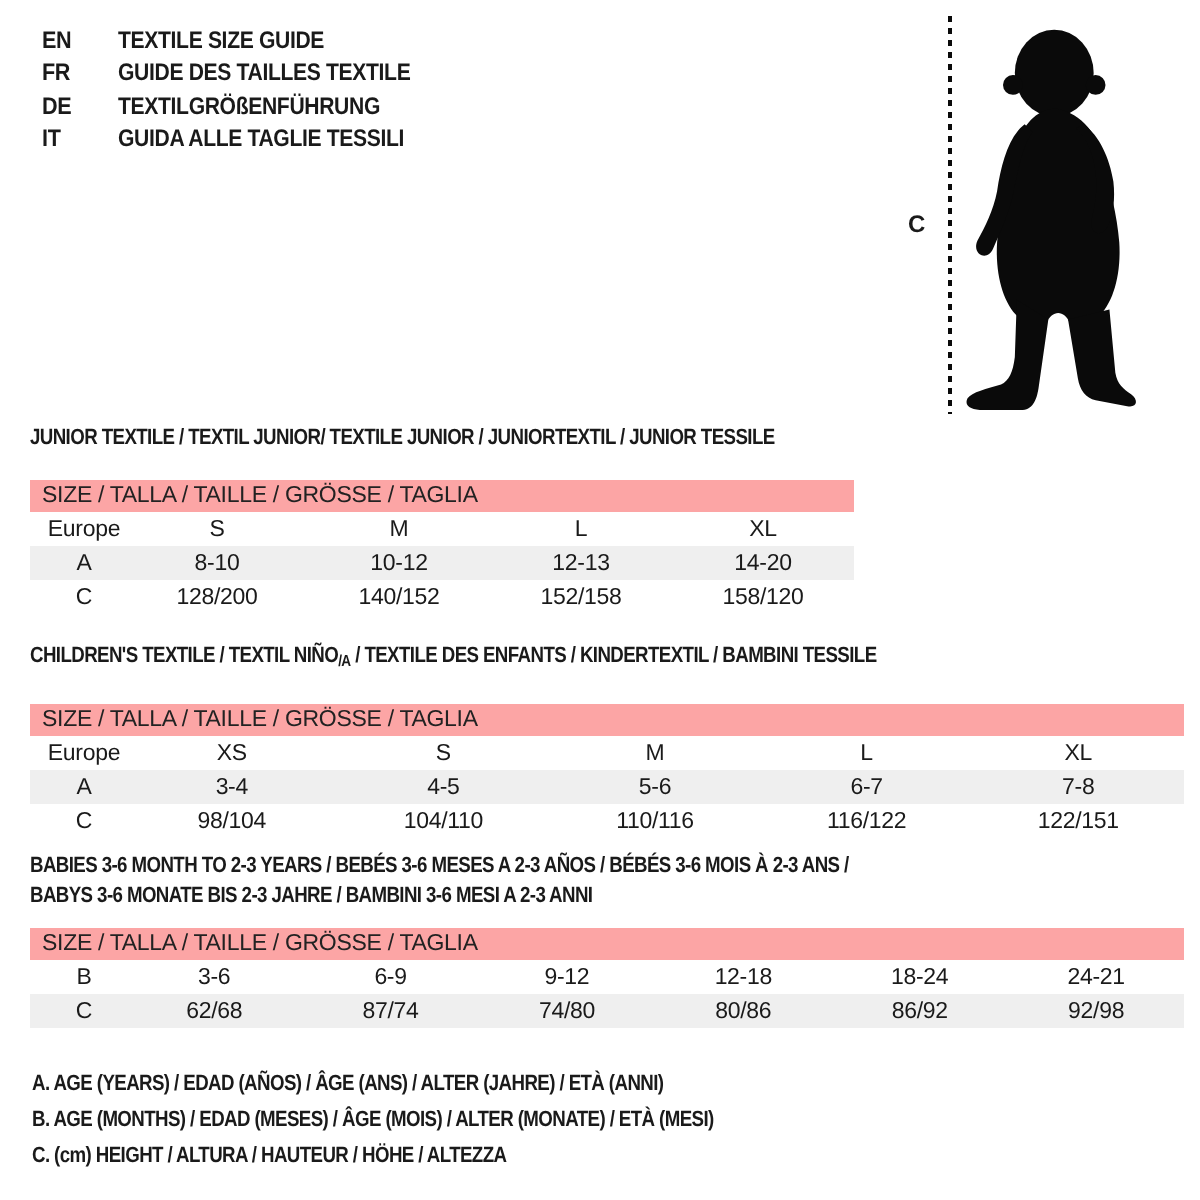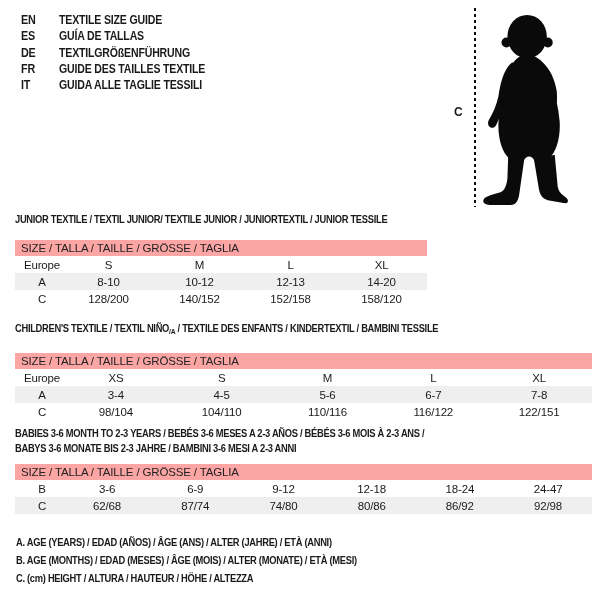--- a/index.html
+++ b/index.html
@@ -49,30 +49,26 @@
 </style>
 </head>
 <body>
 
 <div class="lang-list">
   <div class="lang-row">
     <span class="lang-code">EN</span>
     <span class="lang-title">TEXTILE SIZE GUIDE</span>
   </div>
   <div class="lang-row">
-    <span class="lang-code">ES</span>
-    <span class="lang-title">GUÍA DE TALLAS</span>
+    <span class="lang-code">FR</span>
+    <span class="lang-title">GUIDE DES TAILLES TEXTILE</span>
   </div>
   <div class="lang-row">
     <span class="lang-code">DE</span>
     <span class="lang-title">TEXTILGRÖßENFÜHRUNG</span>
-  </div>
-  <div class="lang-row">
-    <span class="lang-code">FR</span>
-    <span class="lang-title">GUIDE DES TAILLES TEXTILE</span>
   </div>
   <div class="lang-row">
     <span class="lang-code">IT</span>
     <span class="lang-title">GUIDA ALLE TAGLIE TESSILI</span>
   </div>
 </div>
 
 <div class="figure">
   <span class="figure-label">C</span>
   <div class="measure-line"></div>
@@ -204,21 +200,21 @@
         <tr class="hdr">
       <td colspan="7">SIZE / TALLA / TAILLE / GRÖSSE / TAGLIA</td>
     </tr>
     <tr>
       <td class="rlabel">B</td>
       <td>3-6</td>
       <td>6-9</td>
       <td>9-12</td>
       <td>12-18</td>
       <td>18-24</td>
-      <td>24-47</td>
+      <td>24-21</td>
     </tr>
     <tr class="shaded">
       <td class="rlabel">C</td>
       <td>62/68</td>
       <td>87/74</td>
       <td>74/80</td>
       <td>80/86</td>
       <td>86/92</td>
       <td>92/98</td>
     </tr>

